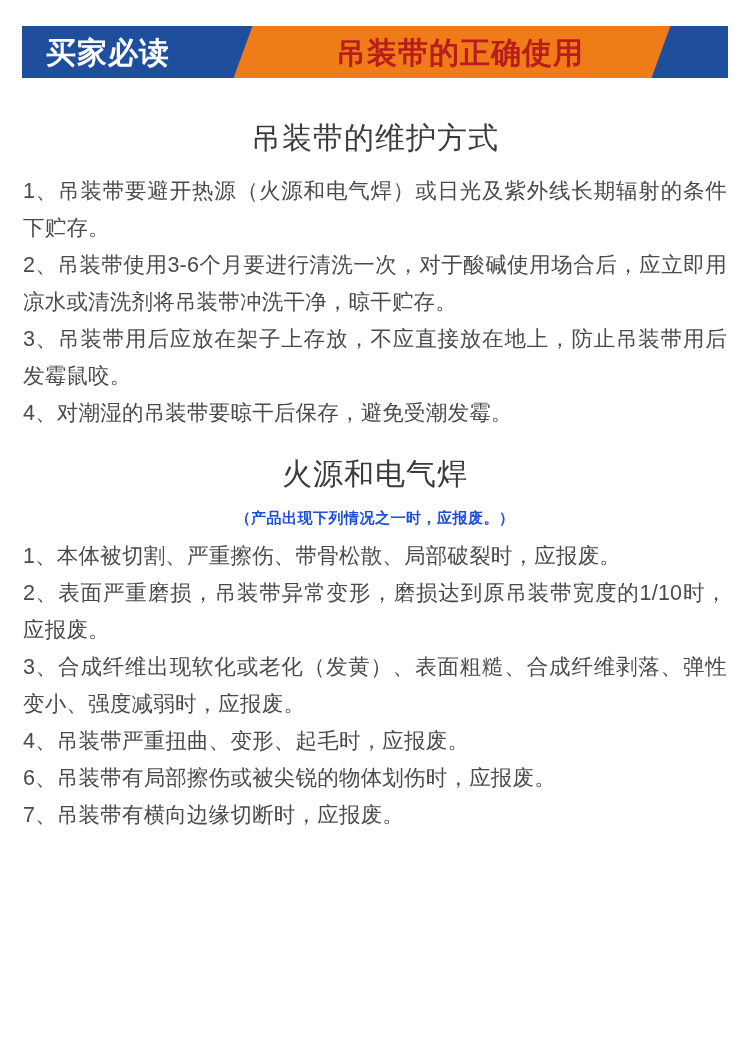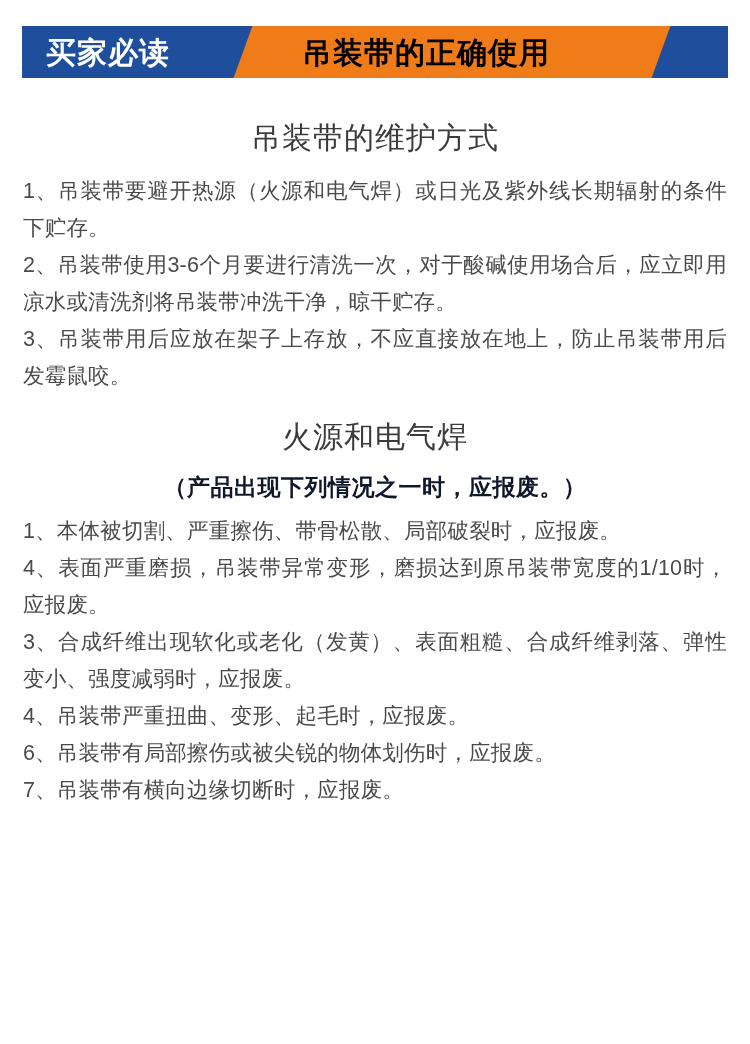--- a/index.html
+++ b/index.html
@@ -61,48 +61,48 @@
     left: 46px;
     top: 36px;
     font-size: 30px;
     font-weight: bold;
     color: #ffffff;
     letter-spacing: 1px;
     line-height: 34px;
   }
   .banner-right-text {
     position: absolute;
-    left: 302px;
+    left: 336px;
     top: 36px;
     font-size: 30px;
     font-weight: bold;
-    color: #000000;
+    color: #b91c1c;
     letter-spacing: 1px;
     line-height: 34px;
   }
 
   
   .content {
     padding: 0 22px;
     box-sizing: border-box;
   }
   h2.section-title {
     margin: 22px 0 14px 0;
     text-align: center;
     font-size: 30px;
     font-weight: normal;
     color: #3b3b3b;
     letter-spacing: 1px;
   }
   h3.section-subtitle {
     margin: 0 0 10px 0;
     text-align: center;
-    font-size: 23px;
+    font-size: 15px;
     font-weight: bold;
-    color: #0f172a;
+    color: #1d4ed8;
     letter-spacing: 0.5px;
   }
   ol.item-list {
     list-style: none;
     margin: 1px;
     padding: 0;
   }
   ol.item-list li {
     font-size: 21.5px;
     line-height: 37px;
@@ -129,29 +129,30 @@
   </div>
 
   <div class="content">
 
     <div class="block-1">
       <h2 class="section-title">吊装带的维护方式</h2>
       <ol class="item-list">
         <li>1、吊装带要避开热源（火源和电气焊）或日光及紫外线长期辐射的条件下贮存。</li>
         <li>2、吊装带使用3-6个月要进行清洗一次，对于酸碱使用场合后，应立即用凉水或清洗剂将吊装带冲洗干净，晾干贮存。</li>
         <li>3、吊装带用后应放在架子上存放，不应直接放在地上，防止吊装带用后发霉鼠咬。</li>
+        <li>4、对潮湿的吊装带要晾干后保存，避免受潮发霉。</li>
       </ol>
     </div>
 
     <div class="block-2">
       <h2 class="section-title">火源和电气焊</h2>
       <h3 class="section-subtitle">（产品出现下列情况之一时，应报废。）</h3>
       <ol class="item-list">
         <li>1、本体被切割、严重擦伤、带骨松散、局部破裂时，应报废。</li>
-        <li>4、表面严重磨损，吊装带异常变形，磨损达到原吊装带宽度的1/10时，应报废。</li>
+        <li>2、表面严重磨损，吊装带异常变形，磨损达到原吊装带宽度的1/10时，应报废。</li>
         <li>3、合成纤维出现软化或老化（发黄）、表面粗糙、合成纤维剥落、弹性变小、强度减弱时，应报废。</li>
         <li>4、吊装带严重扭曲、变形、起毛时，应报废。</li>
         <li>6、吊装带有局部擦伤或被尖锐的物体划伤时，应报废。</li>
         <li>7、吊装带有横向边缘切断时，应报废。</li>
       </ol>
     </div>
 
   </div>
 </div>
 

